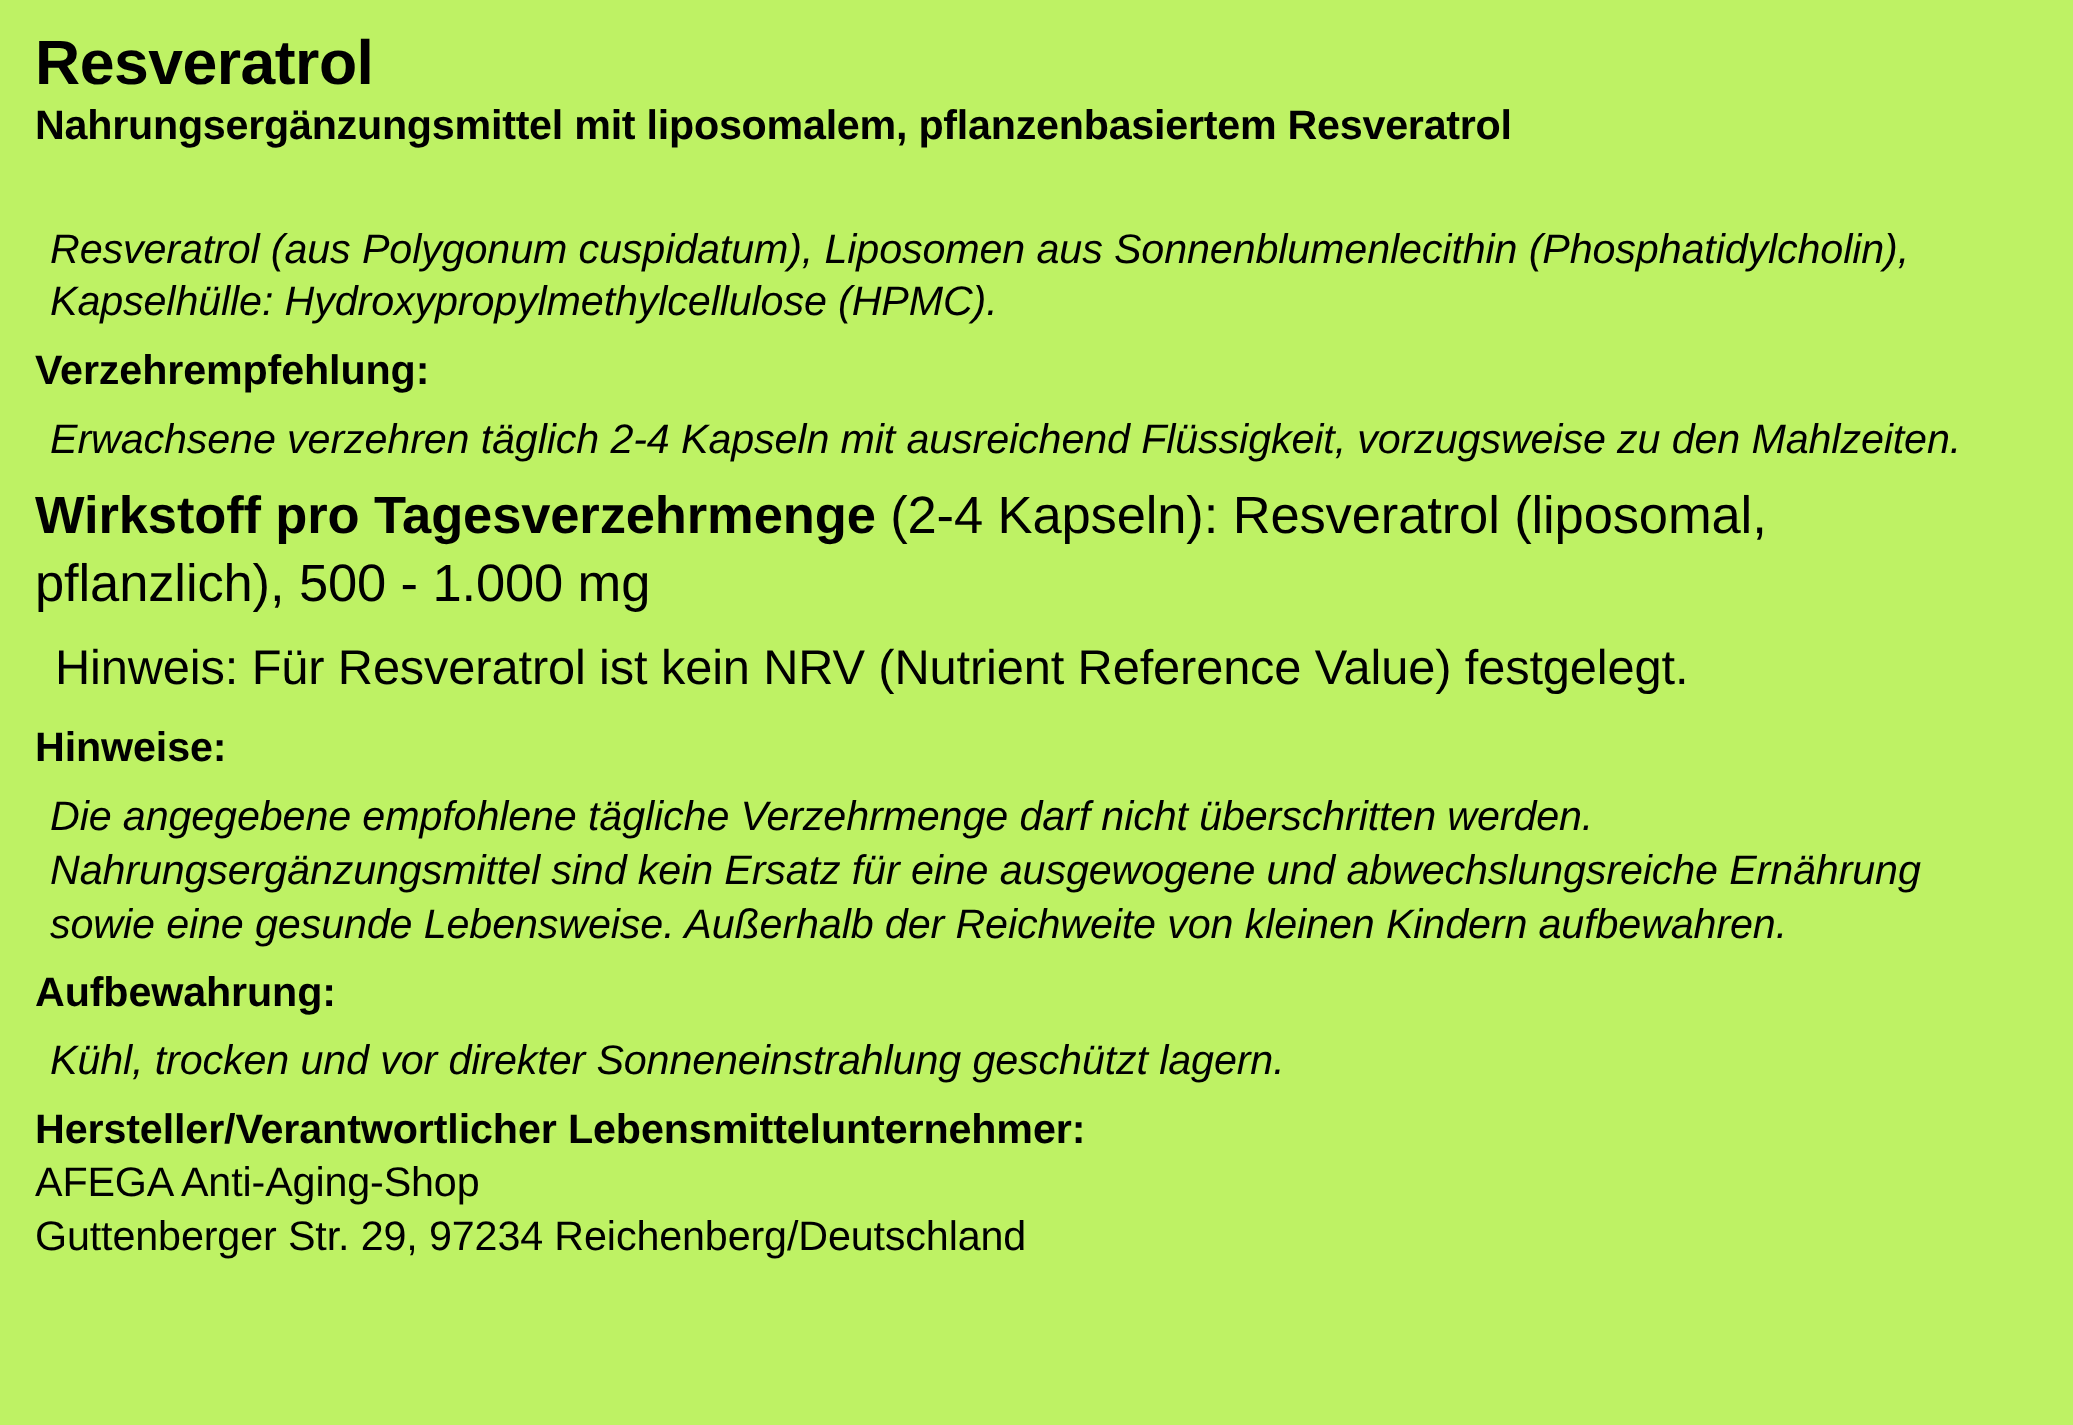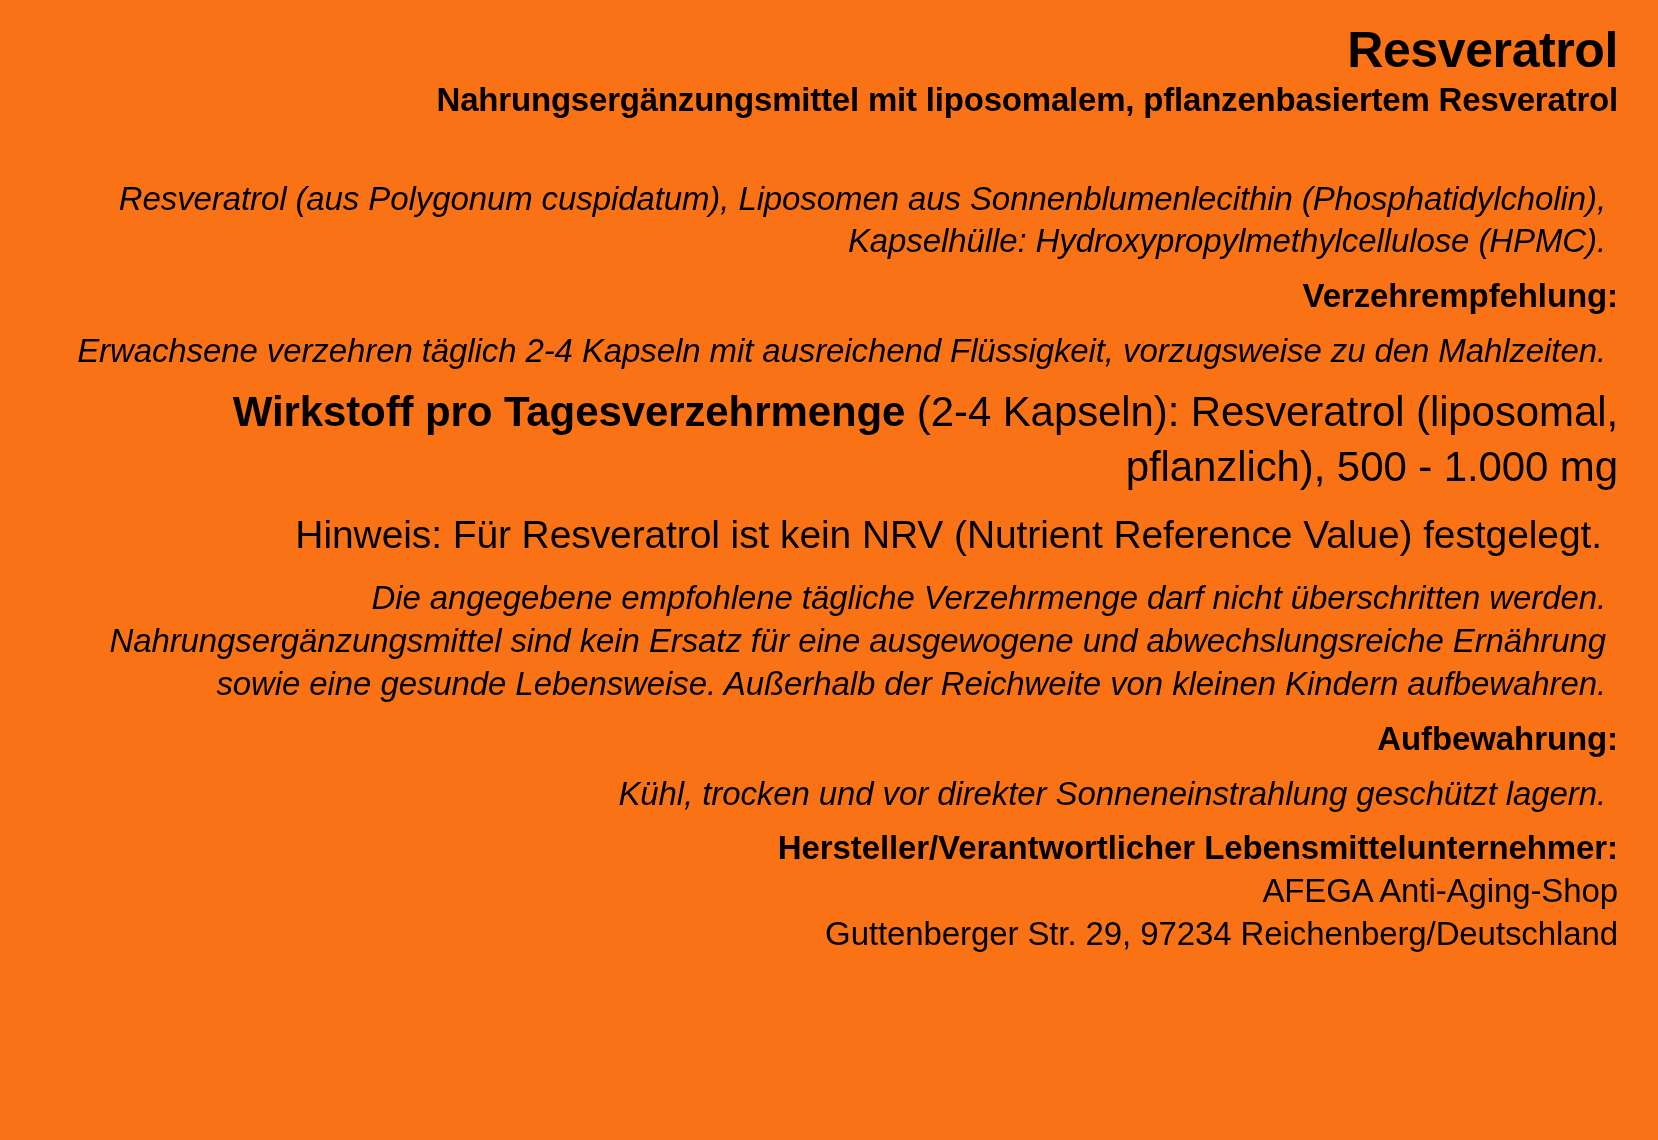--- a/index.html
+++ b/index.html
@@ -12,23 +12,22 @@
     height: 1140px;
     font-family: "Liberation Sans", sans-serif;
     color: #000000;
     -webkit-font-smoothing: antialiased;
   }
   .page {
     box-sizing: border-box;
     width: 1658px;
     height: 1140px;
     padding: 22px 40px 0 28px;
-    background: #f97316;
+    background: #bef264;
     overflow: hidden;
-    text-align: right;
   }
   .product-title {
     font-size: 50px;
     font-weight: bold;
     line-height: 1.12;
     letter-spacing: -0.4px;
     margin: 0 0 2px 0;
   }
   .product-subtitle {
     font-size: 33px;
@@ -103,20 +102,21 @@
     <p class="section-heading"><span>Verzehrempfehlung</span><span class="colon">:</span></p>
     <p class="section-body">Erwachsene verzehren täglich 2-4 Kapseln mit ausreichend Flüssigkeit, vorzugsweise zu den Mahlzeiten.</p>
   </div>
 
   <div class="section">
     <p class="inline-heading"><span class="bold">Wirkstoff pro Tagesverzehrmenge</span><span> (2-4 Kapseln): Resveratrol (liposomal, pflanzlich), 500 - 1.000 mg</span></p>
     <p class="note-line">Hinweis: Für Resveratrol ist kein NRV (Nutrient Reference Value) festgelegt.</p>
   </div>
 
   <div class="section">
+    <p class="section-heading"><span>Hinweise</span><span class="colon">:</span></p>
     <p class="section-body">Die angegebene empfohlene tägliche Verzehrmenge darf nicht überschritten werden. Nahrungsergänzungsmittel sind kein Ersatz für eine ausgewogene und abwechslungsreiche Ernährung sowie eine gesunde Lebensweise. Außerhalb der Reichweite von kleinen Kindern aufbewahren.</p>
   </div>
 
   <div class="section">
     <p class="section-heading"><span>Aufbewahrung</span><span class="colon">:</span></p>
     <p class="section-body">Kühl, trocken und vor direkter Sonneneinstrahlung geschützt lagern.</p>
   </div>
 
   <div class="section">
     <p class="section-heading"><span>Hersteller/Verantwortlicher Lebensmittelunternehmer</span><span class="colon">:</span></p>

